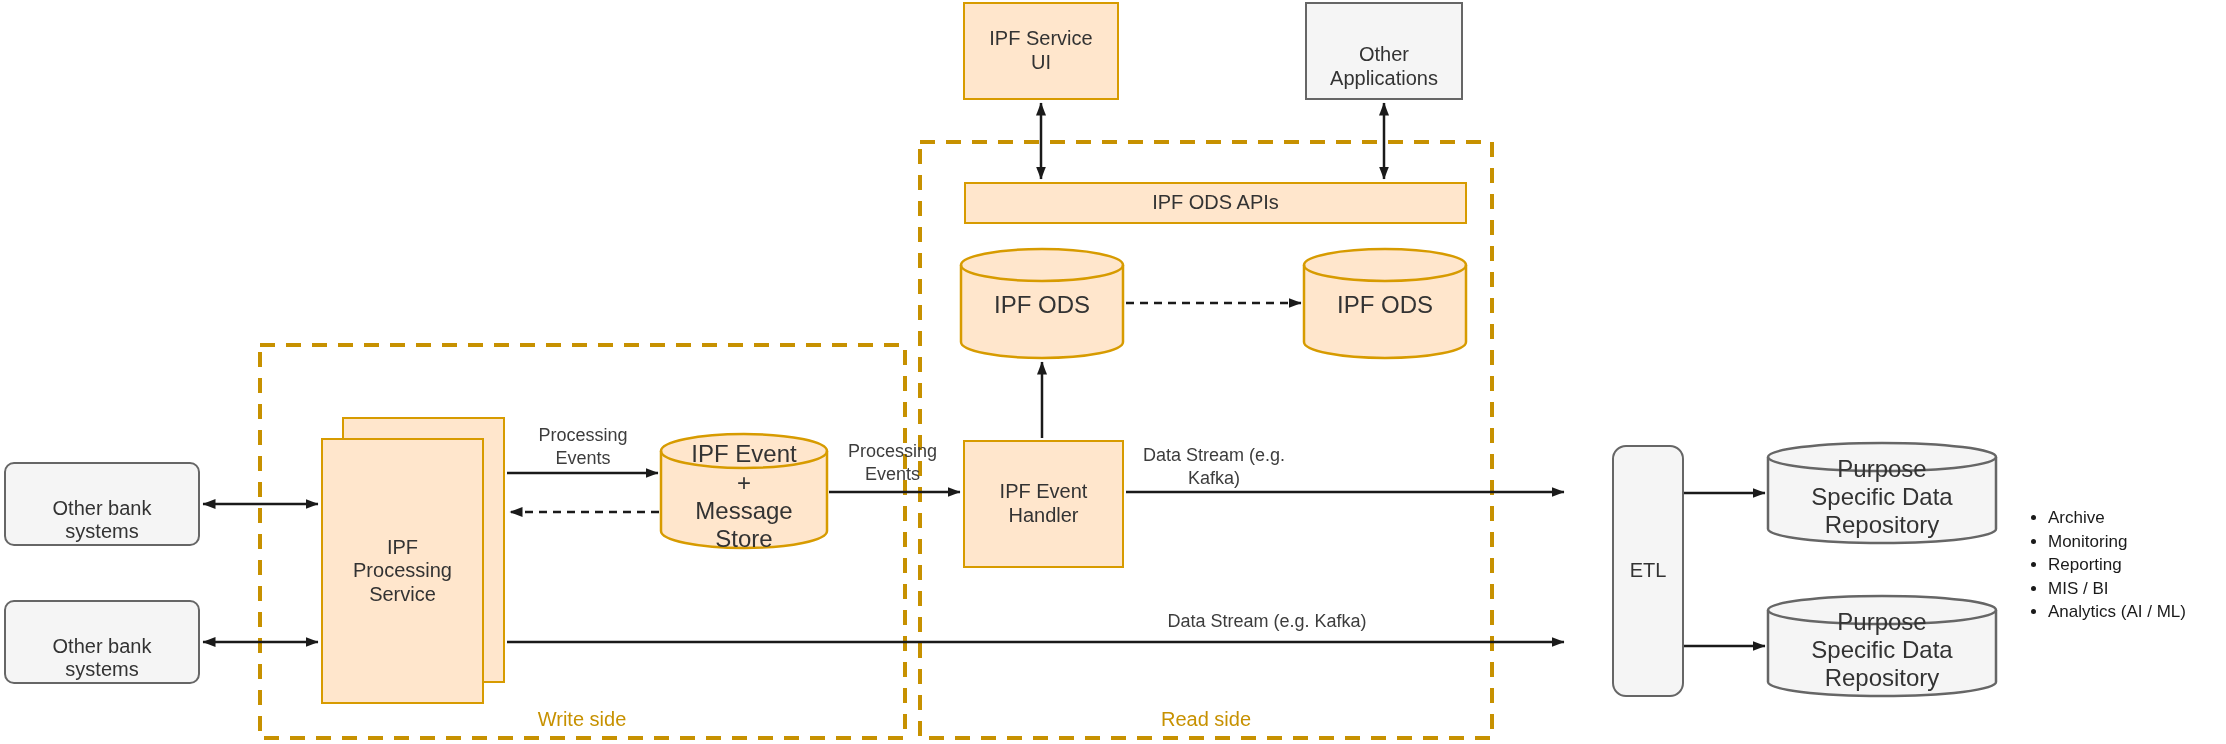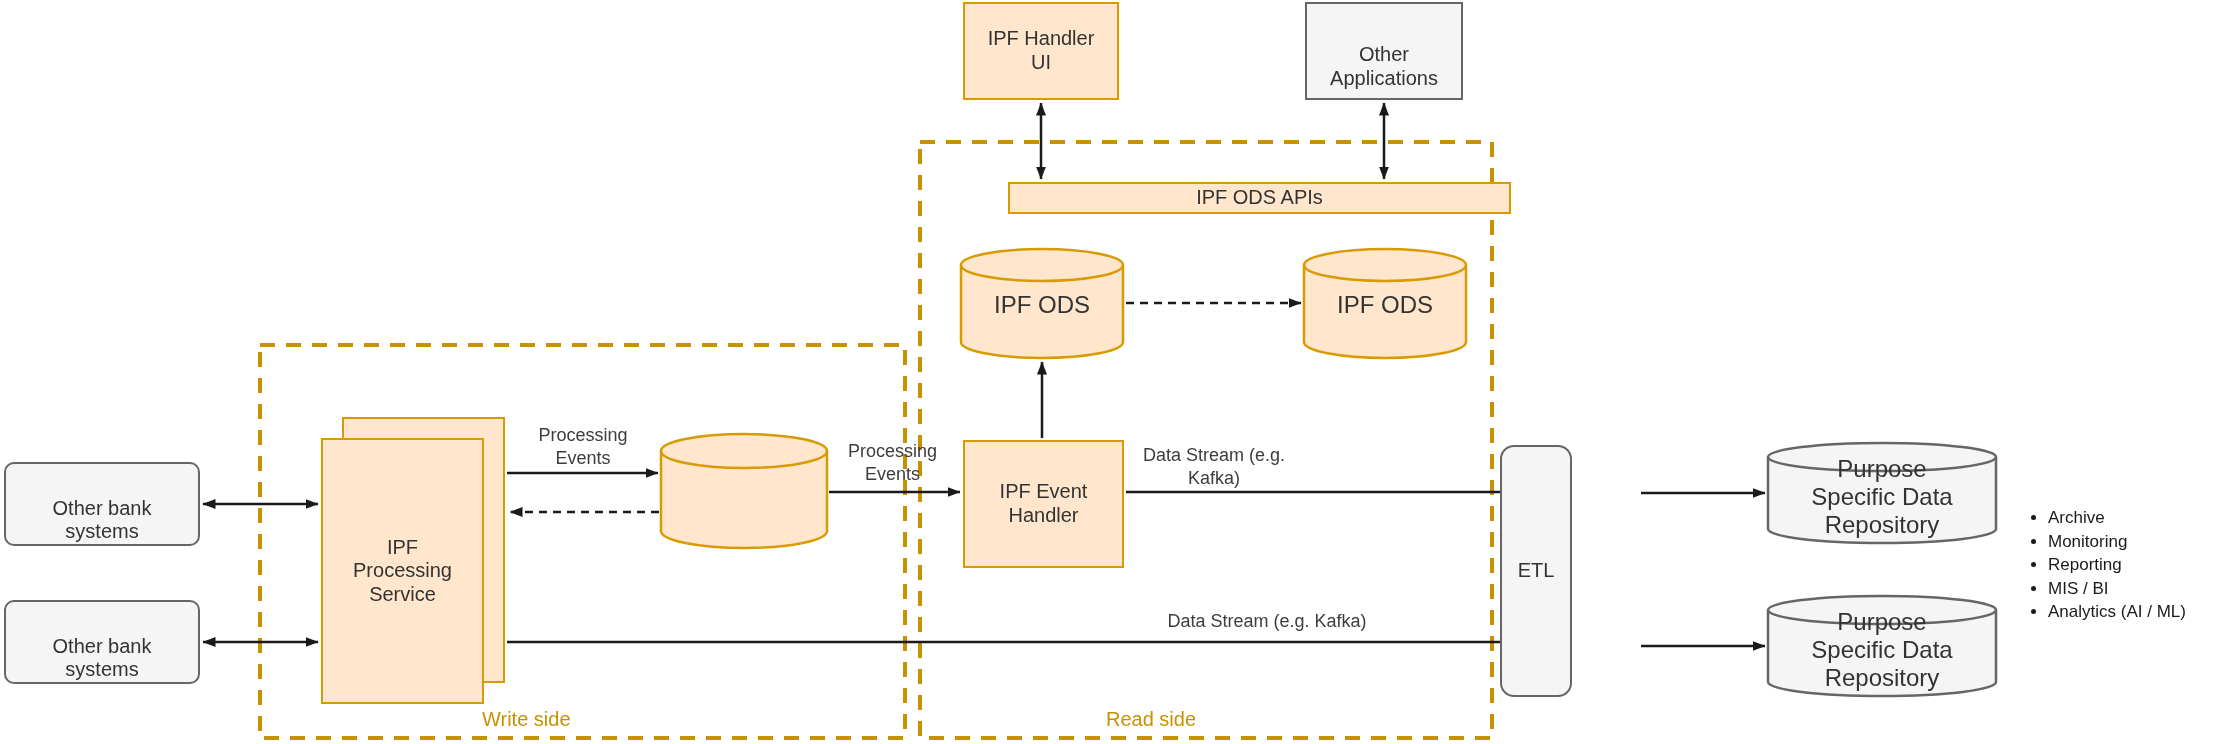--- a/index.html
+++ b/index.html
@@ -26,21 +26,21 @@
   .lbl{display:block;}
   .cyl-label{
     position:absolute;display:flex;align-items:center;justify-content:center;
     text-align:center;font-size:24px;line-height:1.18;color:#333333;
   }
   .edge-label{
     position:absolute;text-align:center;
     font-size:18px;line-height:1.3;color:#3d3d3d;
   }
   .group-label{
-    position:absolute;text-align:left;
+    position:absolute;text-align:center;
     font-size:20px;color:#C79100;
   }
   .bullets{
     position:absolute;left:2022px;top:506px;width:210px;
     margin:0;padding:0 0 0 26px;
     font-size:17px;line-height:23.5px;color:#1a1a1a;
     list-style:disc;
   }
 </style>
 </head>
@@ -99,56 +99,59 @@
 
     <line x1="1126" y1="492" x2="1564" y2="492" stroke="#1A1A1A" stroke-width="2.5" marker-end="url(#ah)"></line>
 
     <line x1="507" y1="642" x2="1564" y2="642" stroke="#1A1A1A" stroke-width="2.5" marker-end="url(#ah)"></line>
 
     <line x1="1641" y1="493" x2="1765" y2="493" stroke="#1A1A1A" stroke-width="2.5" marker-end="url(#ah)"></line>
     <line x1="1641" y1="646" x2="1765" y2="646" stroke="#1A1A1A" stroke-width="2.5" marker-end="url(#ah)"></line>
   </svg>
 
   <div class="node orange" style="left:963px;top:2px;width:156px;height:98px;">
-    <span class="lbl" style="max-width:126px;">IPF Handler UI</span>
+    <span class="lbl" style="max-width:126px;">IPF Service UI</span>
   </div>
 
   <div class="node gray" style="left:1305px;top:2px;width:158px;height:98px;">
     <span class="lbl" style="max-width:130px;margin-top:32px;">Other Applications</span>
   </div>
 
-  <div class="node orange" style="left:964px;top:182px;width:503px;height:32px;margin-left:44px;">
+  <div class="node orange" style="left:964px;top:182px;width:503px;height:42px;">
     <span class="lbl">IPF ODS APIs</span>
   </div>
 
   <div class="cyl-label" style="left:961px;top:268px;width:162px;height:74px;">
     <span class="lbl">IPF ODS</span>
   </div>
   <div class="cyl-label" style="left:1304px;top:268px;width:162px;height:74px;">
     <span class="lbl">IPF ODS</span>
   </div>
 
   <div class="node orange" style="left:963px;top:440px;width:161px;height:128px;">
     <span class="lbl" style="max-width:110px;">IPF Event Handler</span>
   </div>
 
+  <div class="cyl-label" style="left:691px;top:448px;width:106px;height:98px;">
+    <span class="lbl">IPF Event + Message Store</span>
+  </div>
 
   <div class="node orange" style="left:342px;top:417px;width:163px;height:266px;"></div>
   <div class="node orange" style="left:321px;top:438px;width:163px;height:266px;">
     <span class="lbl" style="max-width:120px;">IPF Processing Service</span>
   </div>
 
   <div class="node gray rounded" style="left:4px;top:462px;width:196px;height:84px;">
     <span class="lbl" style="max-width:120px;">Other bank systems</span>
   </div>
   <div class="node gray rounded" style="left:4px;top:600px;width:196px;height:84px;">
     <span class="lbl" style="max-width:120px;">Other bank systems</span>
   </div>
 
-  <div class="node gray" style="left:1500px;top:445px;width:72px;height:252px;border-radius:14px;text-align:right;">
+  <div class="node gray" style="left:1612px;top:445px;width:72px;height:252px;border-radius:14px;text-align:right;">
     <span class="lbl">ETL</span>
   </div>
 
   <div class="cyl-label" style="left:1792px;top:456px;width:180px;height:82px;">
     <span class="lbl">Purpose Specific Data Repository</span>
   </div>
   <div class="cyl-label" style="left:1792px;top:609px;width:180px;height:82px;">
     <span class="lbl">Purpose Specific Data Repository</span>
   </div>
 

